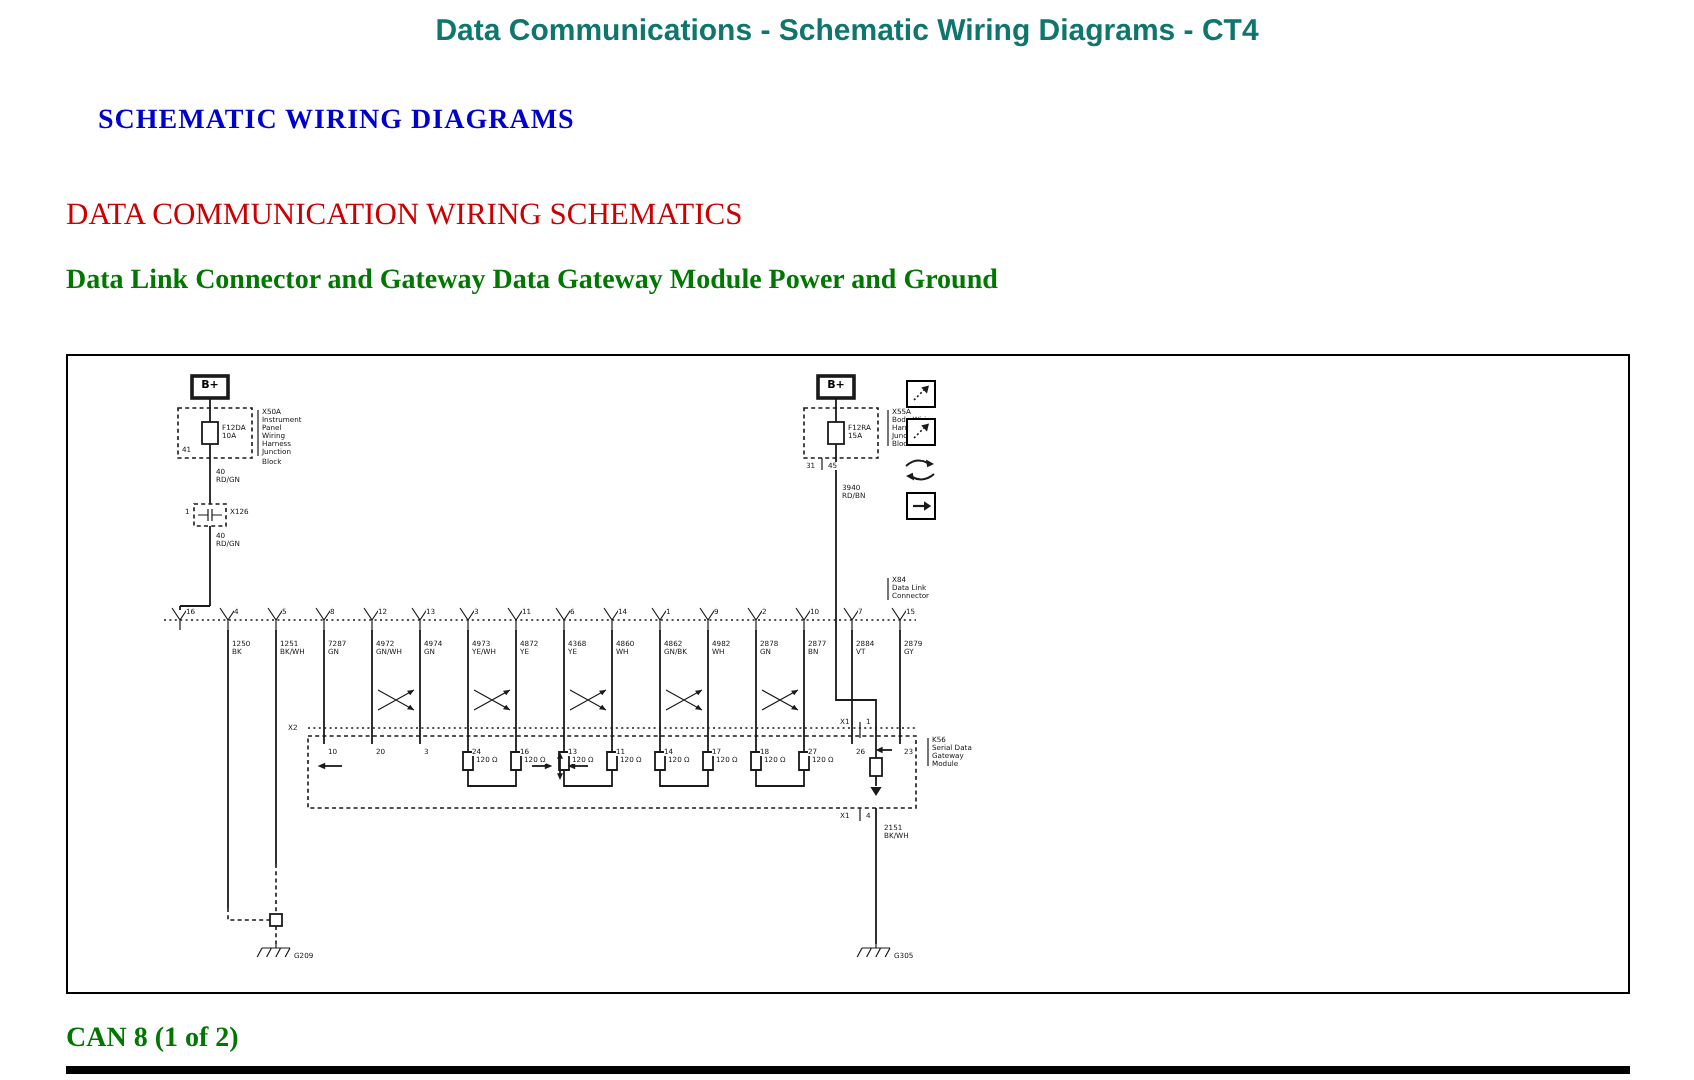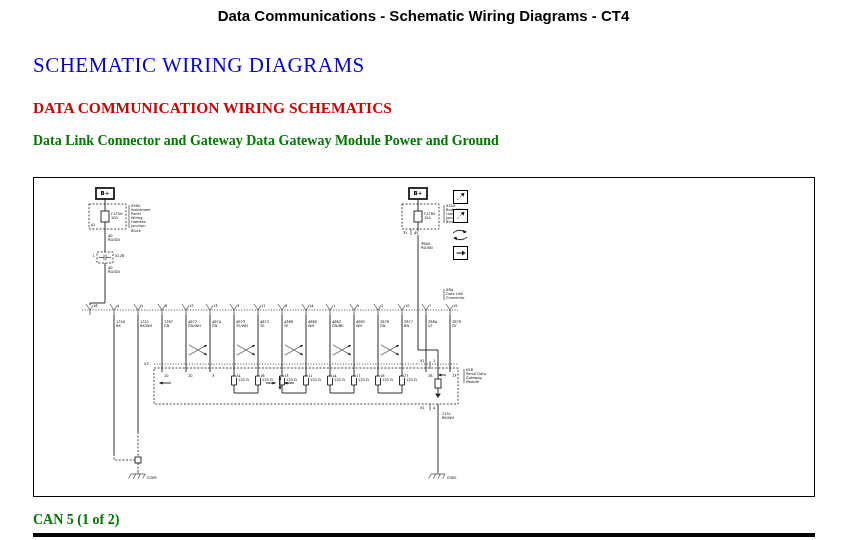--- a/index.html
+++ b/index.html
@@ -1,19 +1,19 @@
 <!DOCTYPE html>
 <html><head>
 <meta charset="utf-8">
 <style>
   html,body{margin:0;padding:0;background:#fff;}
   body{width:847px;height:540px;position:relative;font-family:"Liberation Sans",sans-serif;overflow:hidden;}
-  .header{position:absolute;top:7px;left:0;width:847px;text-align:center;font-size:15px;font-weight:bold;color:#000000;}
-  .h1{position:absolute;top:53px;left:33px;font-family:"Liberation Serif",serif;font-weight:normal;font-size:21px;letter-spacing:.5px;}
-  .h2{position:absolute;top:99px;left:33px;font-family:"Liberation Serif",serif;font-weight:bold;font-size:15.5px;}
+  .header{position:absolute;top:7px;left:0;width:847px;text-align:center;font-size:15px;font-weight:bold;color:#0f766e;}
+  .h1{position:absolute;top:53px;left:49px;font-family:"Liberation Serif",serif;font-weight:bold;font-size:14px;letter-spacing:.5px;}
+  .h2{position:absolute;top:99px;left:33px;font-family:"Liberation Serif",serif;font-weight:normal;font-size:15.5px;}
   .h3{position:absolute;top:133px;left:33px;font-family:"Liberation Serif",serif;font-weight:bold;font-size:14px;}
   .caption{position:absolute;top:512px;left:33px;font-family:"Liberation Serif",serif;font-weight:bold;font-size:14px;}
   .diagram{position:absolute;left:33px;top:177px;width:780px;height:318px;border:1px solid #000;background:#fff;}
   .diagram svg{position:absolute;left:0;top:0;}
   .ln path,.ln rect{fill:none;stroke:#1a1a1a;stroke-width:.9;}
   .ln .bold{stroke-width:1.8;}
   .ln .dash{stroke-dasharray:2 1.6;stroke-width:.8;}
   .ln .dot{stroke-dasharray:1 1.7;stroke-width:.8;}
   .ln .thin{stroke-width:.6;}
   .ln .fill{fill:#1a1a1a;stroke:none;}
@@ -262,14 +262,14 @@
     <div class="lbl" style="left: 204px; top: 199.5px;">120 Ω</div>
     <div class="lbl" style="left: 228px; top: 199.5px;">120 Ω</div>
     <div class="lbl" style="left: 252px; top: 199.5px;">120 Ω</div>
     <div class="lbl" style="left: 276px; top: 199.5px;">120 Ω</div>
     <div class="lbl" style="left: 300px; top: 199.5px;">120 Ω</div>
     <div class="lbl" style="left: 324px; top: 199.5px;">120 Ω</div>
     <div class="lbl" style="left: 348px; top: 199.5px;">120 Ω</div>
     <div class="lbl" style="left: 372px; top: 199.5px;">120 Ω</div>
   </div>
 
-<div class="caption" style="color: rgb(0, 119, 0);">CAN 5 (1 of 2)</div>
+<div class="caption" style="color: rgb(0, 119, 0);">CAN 8 (1 of 2)</div>
 <div class="hr-bar"></div>
 
 </body></html>

